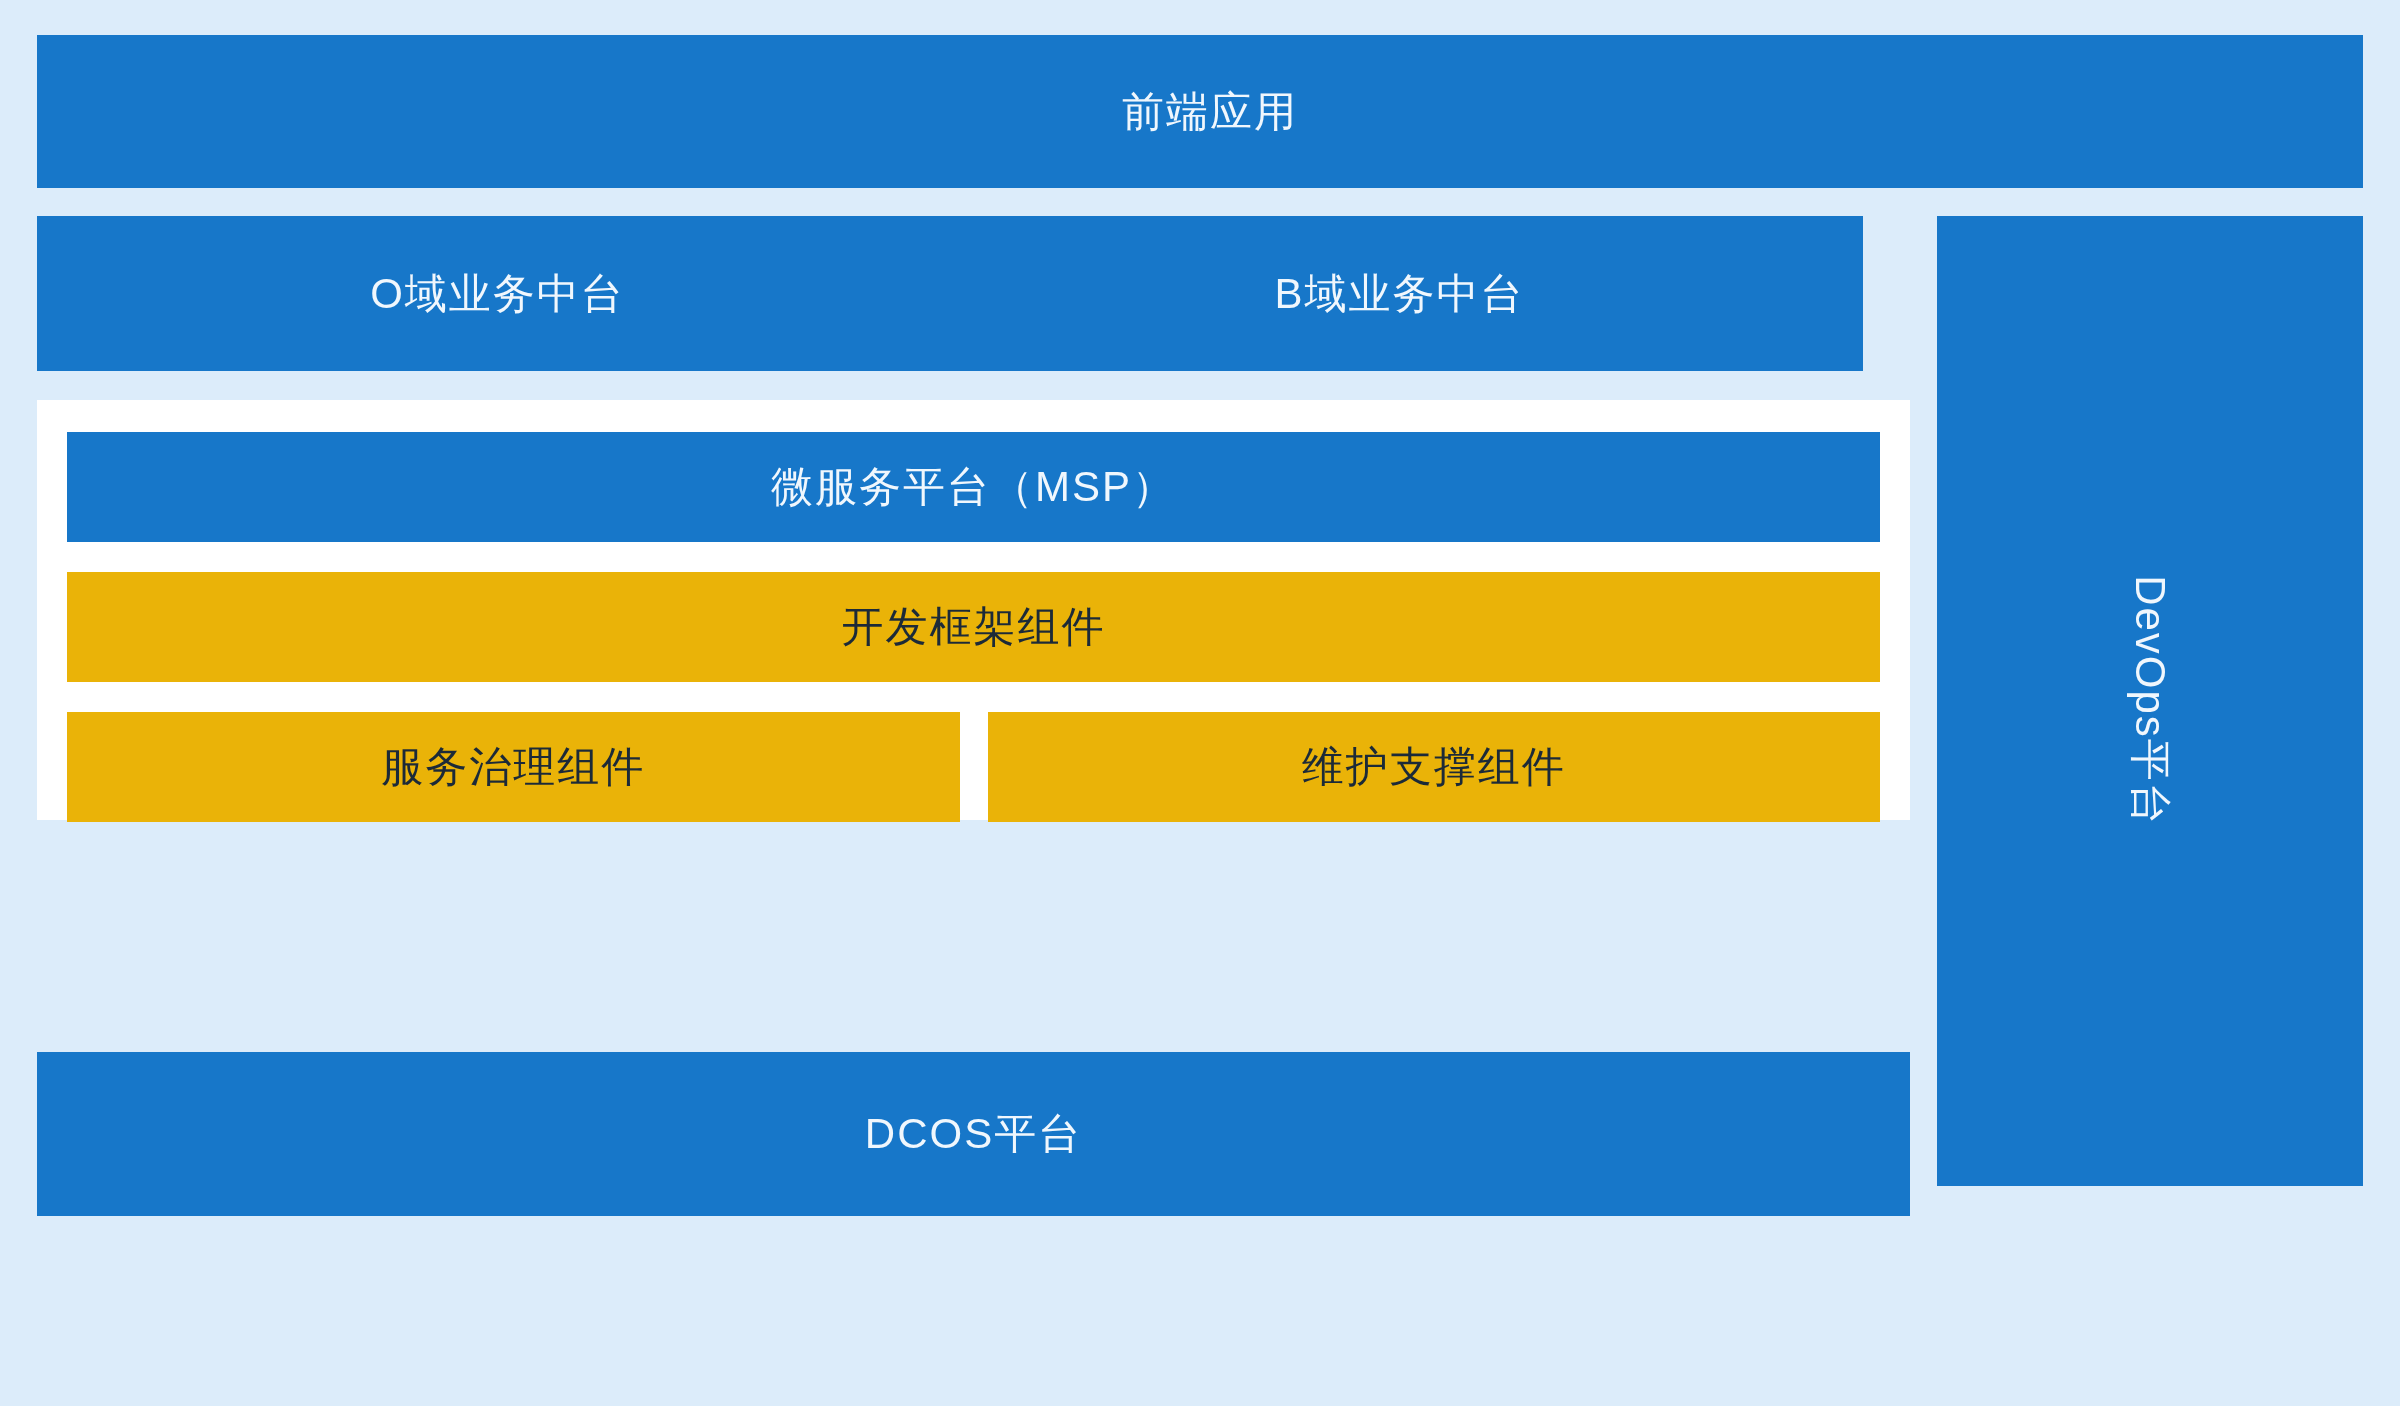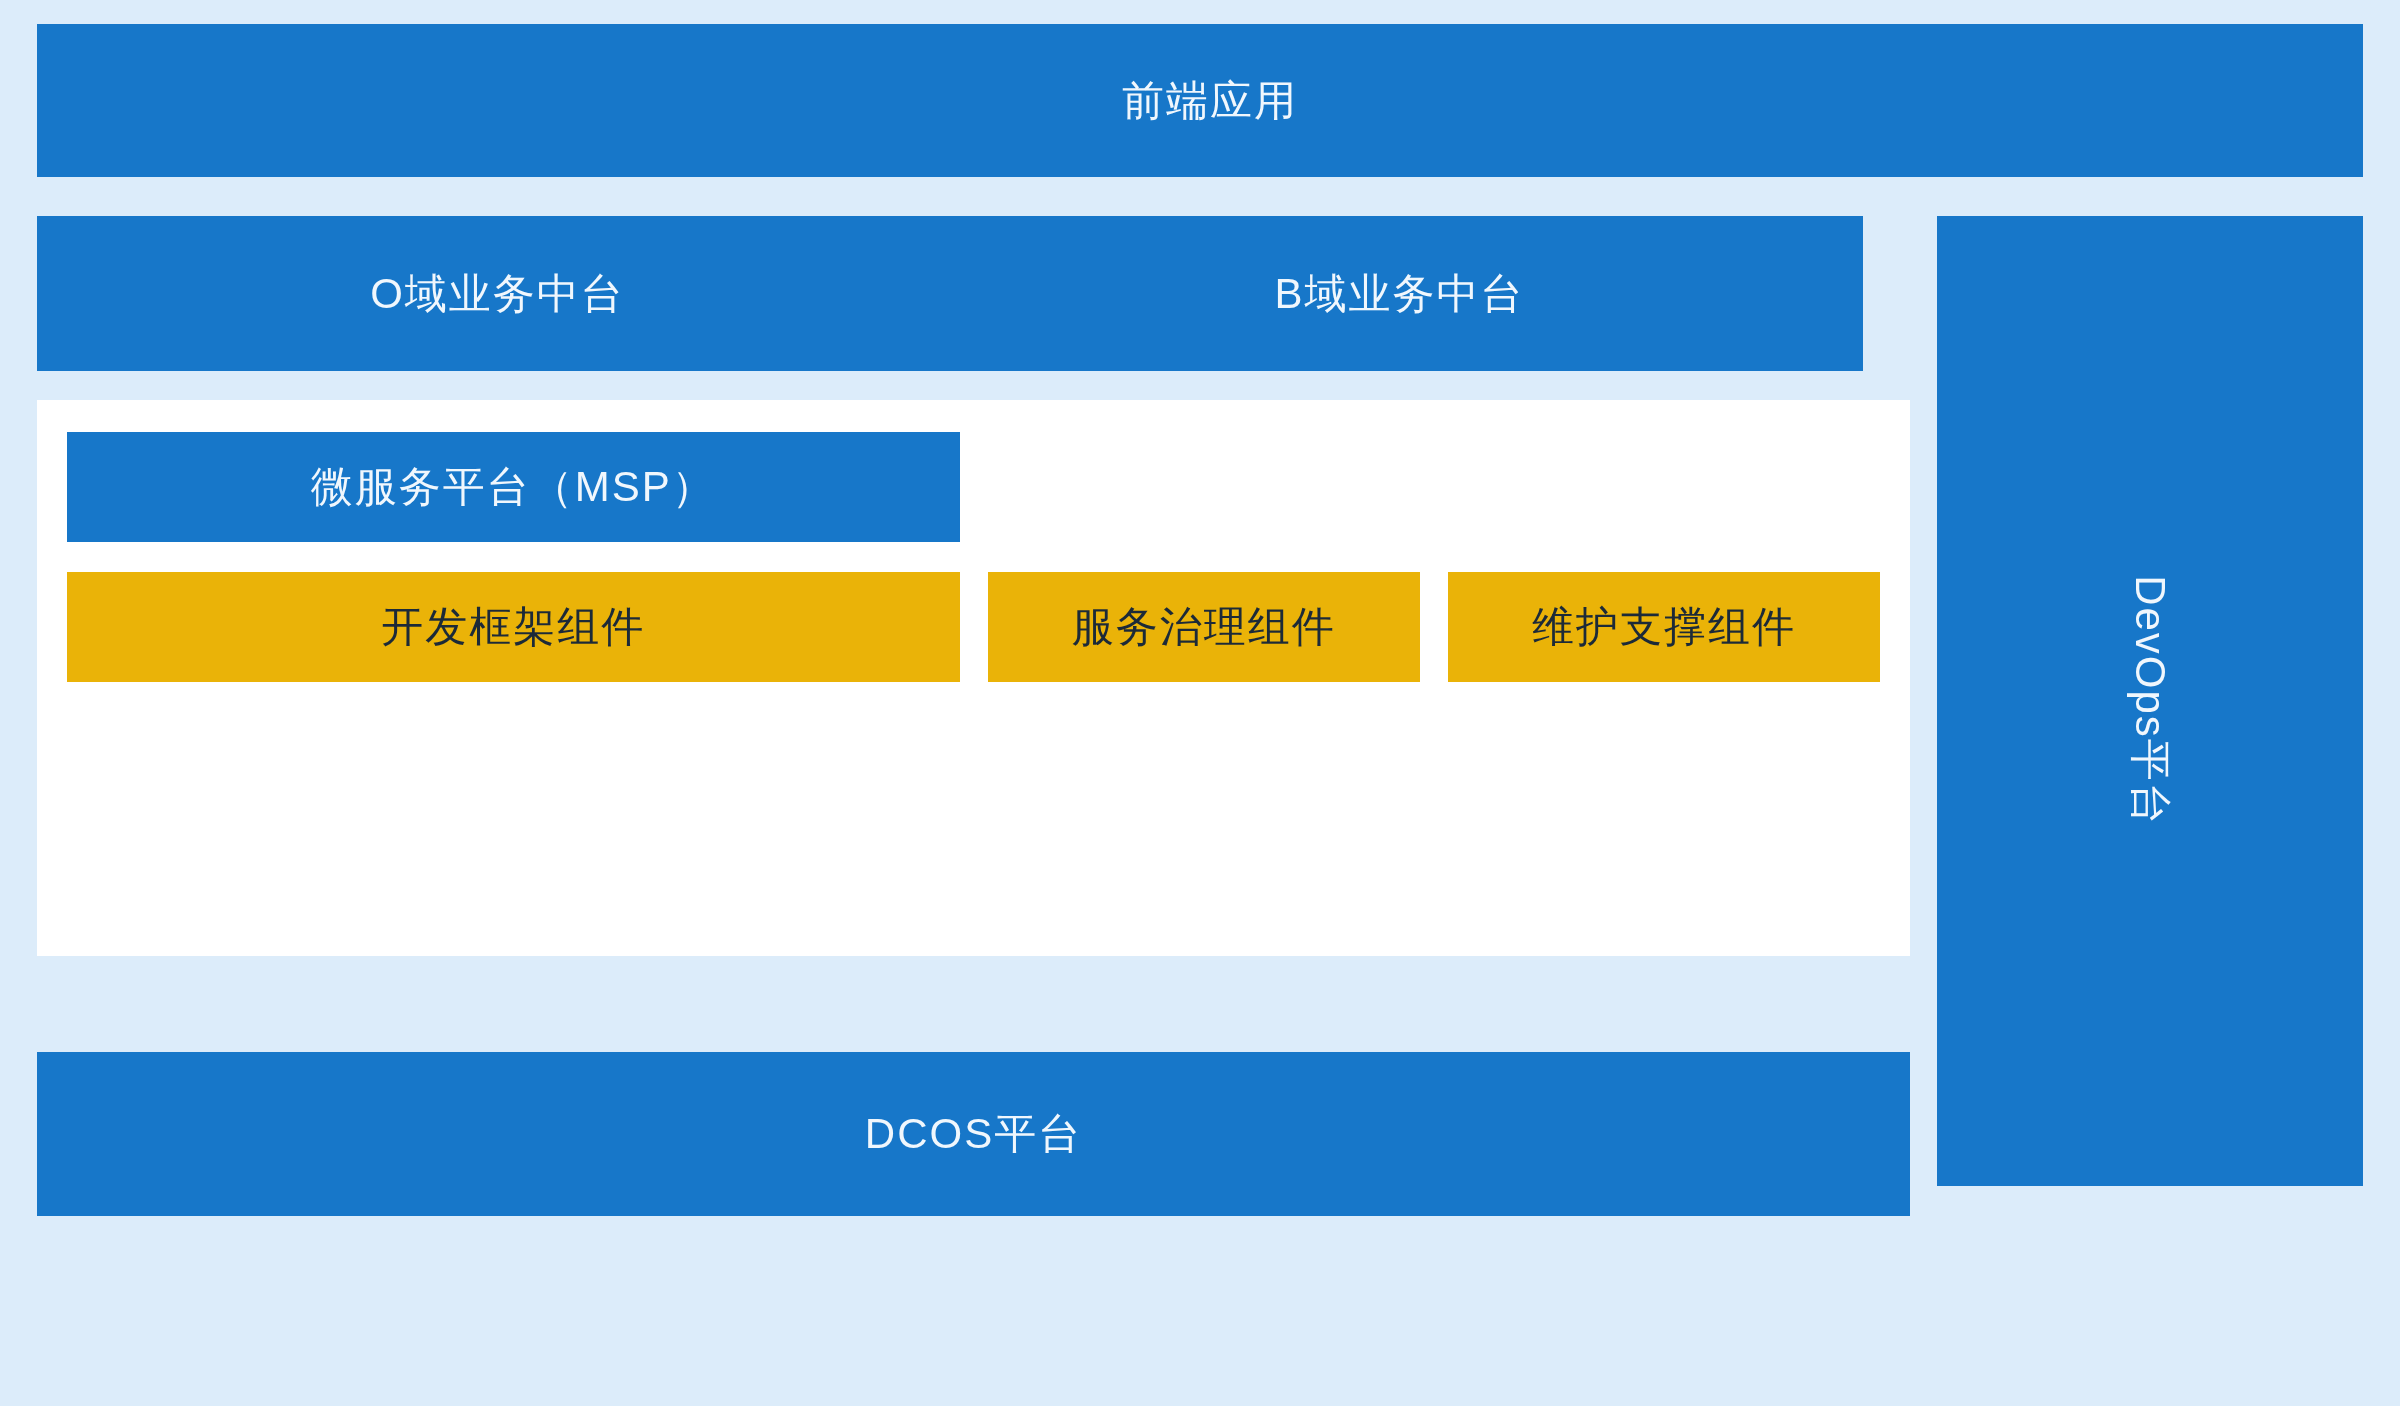--- a/index.html
+++ b/index.html
@@ -18,33 +18,33 @@
     align-items: center;
     justify-content: center;
     font-size: 42px;
     letter-spacing: 2px;
     font-weight: 400;
   }
   .blue  { background: #1777c9; color: #f0f7fd; }
   .light { background: #eab308; color: #1c2a38; }
 
   
-  #frontend { left: 37px; top: 24px; width: 2326px; height: 153px; padding-left: 20px; }
+  #frontend { left: 37px; top: 35px; width: 2326px; height: 153px; padding-left: 20px; }
 
   
   #o-domain { left: 37px;  top: 216px; width: 921px; height: 155px; justify-content: center; }
   #b-domain { left: 936px; top: 216px; width: 927px; height: 155px; }
 
   
   #msp-panel {
     position: absolute;
-    left: 37px; top: 400px; width: 1873px; height: 556px;
+    left: 37px; top: 400px; width: 1873px; height: 420px;
     background: #ffffff;
     display: grid;
-    grid-template-columns: 1fr 1fr 1fr 1fr;
+    grid-template-columns: 1fr 1fr;
     grid-auto-rows: 110px;
     gap: 30px 28px;
     padding: 32px 30px;
   }
   .panel-row {
     display: flex;
     align-items: center;
     justify-content: center;
     font-size: 42px;
     letter-spacing: 2px;

